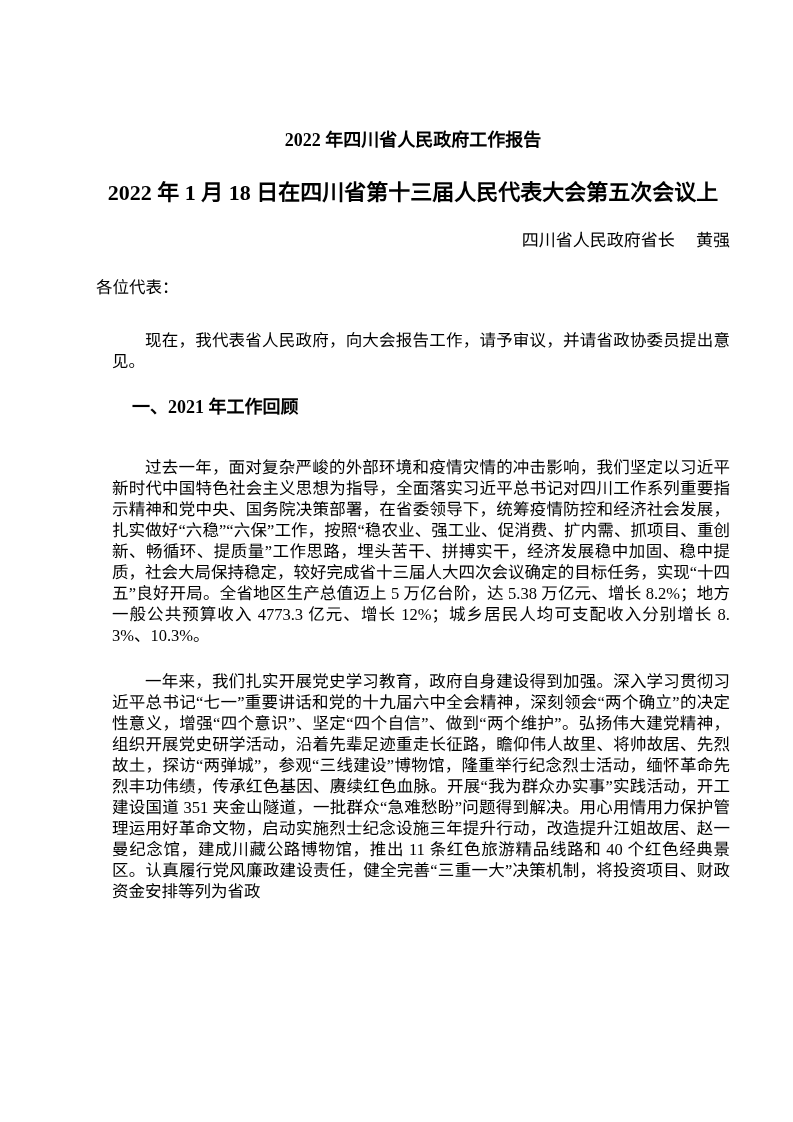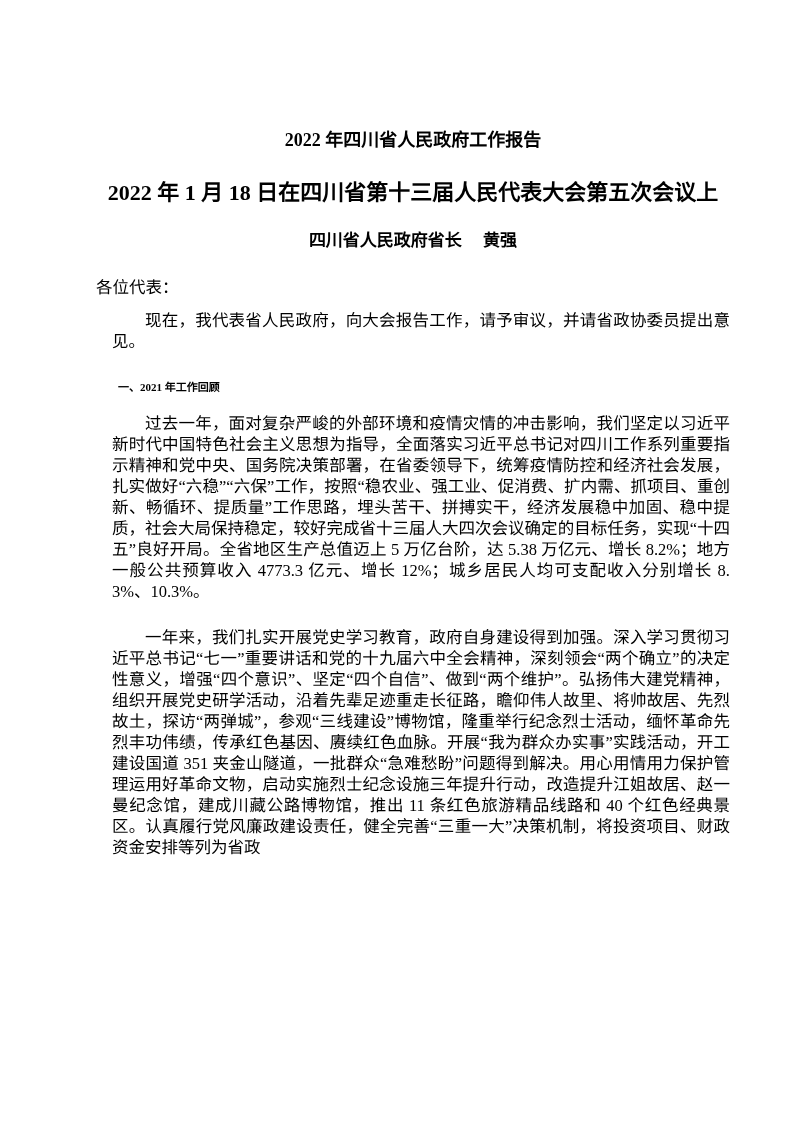--- a/index.html
+++ b/index.html
@@ -29,35 +29,35 @@
   .doc-subtitle {
     font-size: 22px;
     line-height: 26px;
     font-weight: 700;
     text-align: center;
     margin: 0 0 22px 0;
   }
   .doc-byline {
     font-size: 17px;
     line-height: 25px;
-    font-weight: 700;
-    text-align: center;
+    font-weight: 400;
+    text-align: right;
     margin: 0 0 24px 0;
   }
   .salutation {
     font-size: 16.5px;
     line-height: 21px;
-    margin: 0 0 12px 0;
+    margin: 0 0 32px 0;
   }
   .section-heading {
-    font-size: 11px;
+    font-size: 18px;
     line-height: 21px;
     font-weight: 700;
     text-indent: 2em;
-    margin: 0 0 15px 0;
+    margin: 0 0 39px 0;
   }
   .para {
     font-size: 16.5px;
     line-height: 21px;
     text-align: justify;
     text-indent: 2em;
     margin: 0 0 25px 16px;
     word-break: break-all;
   }
 </style>

